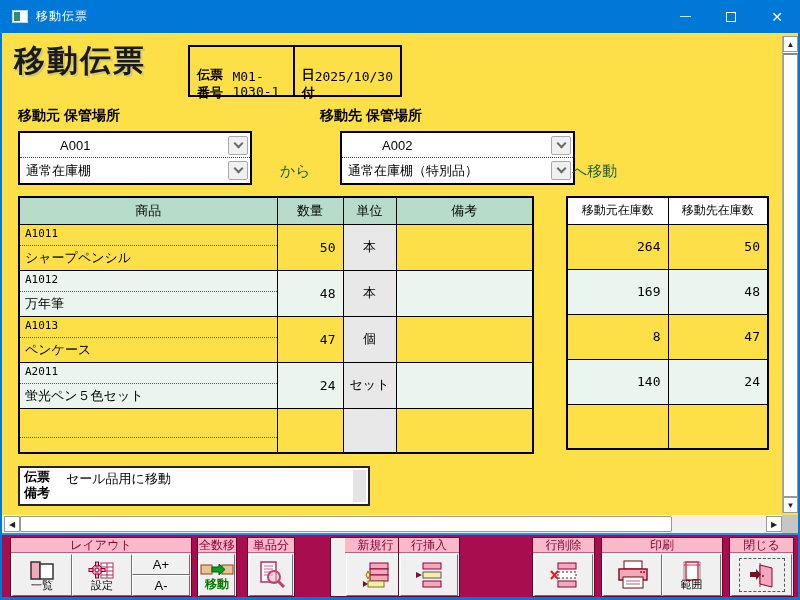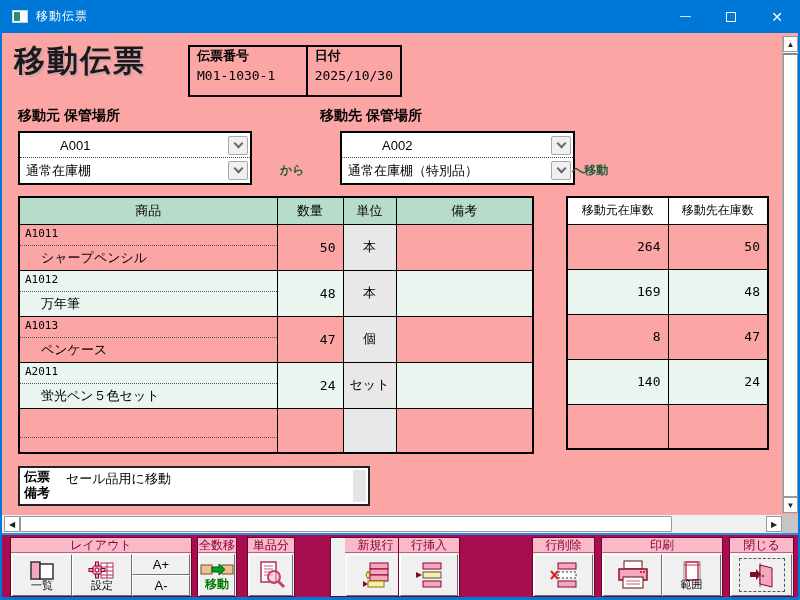--- a/index.html
+++ b/index.html
@@ -1,65 +1,65 @@
 <!DOCTYPE html>
 <html><head>
 <meta charset="utf-8">
 <style>
   html,body{margin:0;padding:0;background:#777;}
   *{box-sizing:border-box;font-family:"Liberation Sans","DejaVu Sans",sans-serif;}
-  .window{position:relative;width:800px;height:600px;background:#fca5a5;overflow:hidden;
+  .window{position:relative;width:800px;height:600px;background:#fde047;overflow:hidden;
           border-left:2px solid #0078d7;border-right:2px solid #0078d7;border-bottom:3px solid #0078d7;}
   
   .titlebar{position:absolute;left:-2px;top:0;width:800px;height:33px;background:#0078d7;
             display:flex;align-items:center;color:#fff;}
   .app-icon{width:16px;height:13px;background:#fff;border:1px solid #b8d8f0;margin:0 8px 0 12px;position:relative;}
   .app-icon::before{content:"";position:absolute;left:1px;top:1px;width:6px;height:9px;background:#2e8b74;}
   .titlebar-text{font-size:12px;letter-spacing:1px;}
   .win-controls{margin-left:auto;display:flex;height:100%;}
   .win-btn{width:46px;height:100%;display:flex;align-items:center;justify-content:center;color:#fff;}
   .glyph-min{width:11px;height:1px;background:#cfe5f7;}
   .glyph-max{width:10px;height:10px;border:1px solid #fff;}
   .glyph-close{font-size:14px;line-height:1;}
   
   .page-title{position:absolute;left:12px;top:40px;font-size:31px;font-weight:bold;color:#1a1a1a;
               text-shadow:2px 2px 0 rgba(130,160,190,.35);letter-spacing:2px;}
   .info-box{position:absolute;left:186px;top:45px;width:214px;height:52px;border:2px solid #000;display:flex;}
-  .info-cell{padding:0 7px;display:flex;flex-direction:column;}
+  .info-cell{padding:19px 7px;display:flex;flex-direction:row;}
   .info-cell.first{width:118px;border-right:2px solid #000;}
   .info-label{font-size:13px;font-weight:bold;color:#000;}
   .info-value{font-size:13px;font-family:"DejaVu Sans Mono",monospace;color:#000;margin-top:3px;}
   
   .loc-label{position:absolute;font-size:14px;font-weight:bold;color:#000;}
   .combo{position:absolute;border:2px solid #000;background:#fff;}
   .crow{height:25px;display:flex;align-items:center;padding:0 2px 0 6px;}
   .crow.top{border-bottom:1px dotted #444;padding-left:40px;}
   .cval{flex:1;font-size:13px;color:#000;}
   .cbtn{width:20px;height:19px;background:#f0f0f0;border:1px solid #a8a8a8;border-radius:2px;
         display:flex;align-items:center;justify-content:center;}
   .chev{width:7px;height:7px;border-right:2px solid #6a6a6a;border-bottom:2px solid #6a6a6a;
         transform:rotate(45deg);margin-top:-4px;}
-  .dir-word{position:absolute;font-size:12px;font-weight:bold;color:#1d5c3a;}
+  .dir-word{position:absolute;font-size:15px;font-weight:normal;color:#1d5c3a;}
   
   table{border-collapse:collapse;table-layout:fixed;}
   .items-wrap{position:absolute;left:16px;top:196px;}
   .stock-wrap{position:absolute;left:564px;top:196px;}
   table.grid{border:2px solid #000;}
   table.grid th,table.grid td{border:1px solid #000;padding:0;overflow:hidden;}
   table.grid thead tr{height:27px;}
   table.grid tbody tr{height:45px;}
   .items th{background:#b7dcc9;font-size:13px;font-weight:normal;text-align:center;}
   .stock th{background:#fff;font-size:12px;font-weight:normal;text-align:center;}
   tr.tint td{background:#ebf5f0;}
   td.unit-cell{background:#e8e8e8 !important;text-align:center;font-size:13px;}
   td.qty-cell,td.stock-cell{text-align:right;padding-right:7px !important;font-size:13px;
       font-family:"DejaVu Sans Mono",monospace;}
   .pcode{font-size:11px;padding:2px 5px 3px;border-bottom:1px dotted #555;height:21px;
          font-family:"DejaVu Sans Mono",monospace;}
-  .pname{font-size:13px;padding:3px 21px;}
+  .pname{font-size:13px;padding:3px 5px;}
   
   .memo{position:absolute;left:16px;top:466px;width:352px;height:40px;border:2px solid #222;background:#fff;}
   .memo-label{position:absolute;left:4px;top:1px;font-size:13px;font-weight:bold;line-height:1.25;color:#000;width:30px;}
   .memo-text{position:absolute;left:46px;top:2px;font-size:13px;color:#000;}
   .memo-scroll{position:absolute;right:2px;top:2px;bottom:2px;width:13px;background:#e4e4e4;}
   
   .vscroll{position:absolute;left:780px;top:36px;width:17px;height:477px;background:#fbfbfb;
            border-left:1px solid #aaa;border-right:1px solid #aaa;display:flex;flex-direction:column;}
   .sbtn{height:16px;background:#fff;border:1px solid #999;display:flex;align-items:center;justify-content:center;
         font-size:8px;color:#222;flex:0 0 auto;}

